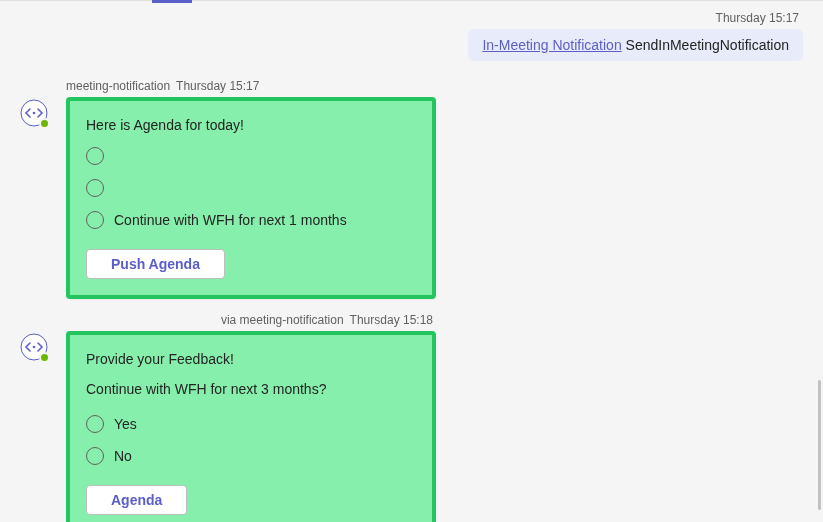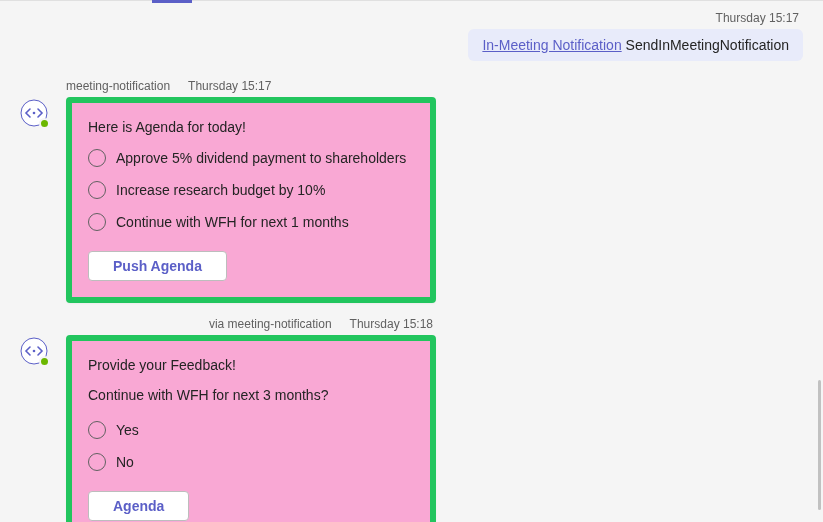--- a/index.html
+++ b/index.html
@@ -49,21 +49,21 @@
     .bot-group {
       position: relative;
       margin-left: 46px;
       margin-bottom: 14px;
     }
     .bot-header {
       font-size: 12px;
       color: #616161;
       margin-bottom: 4px;
       display: flex;
-      gap: 18px;
+      gap: 6px;
     }
     .bot-header.right { justify-content: flex-end; padding-right: 370px; }
     .bot-icon {
       position: absolute;
       left: -46px;
       top: 20px;
       width: 28px;
       height: 28px;
     }
     .bot-avatar-svg {
@@ -72,22 +72,22 @@
     }
     .presence-dot {
       position: absolute;
       right: -2px; bottom: -2px;
       width: 11px; height: 11px;
       border-radius: 50%;
       background: #6bb700;
       border: 2px solid #f5f5f5;
     }
     .card {
-      background: #f9a8d4;
-      border: 6px solid #22c55e;
+      background: #86efac;
+      border: 4px solid #22c55e;
       border-radius: 4px;
       padding: 16px 16px;
       width: 370px;
       box-shadow: 0 1px 2px rgba(0,0,0,0.04);
     }
     .card-title {
       font-size: 14px;
       margin-bottom: 14px;
     }
     .card-subtitle {
@@ -158,25 +158,23 @@
         <path d="M 10 10 L 6 14 L 10 18" stroke="#5b5fc7" stroke-width="1.6" fill="none" stroke-linecap="round"></path>
         <path d="M 18 10 L 22 14 L 18 18" stroke="#5b5fc7" stroke-width="1.6" fill="none" stroke-linecap="round"></path>
         <circle cx="14" cy="14" r="1.3" fill="#5b5fc7"></circle>
       </svg>
       <div class="presence-dot"></div>
     </div>
     <div class="card">
       <div class="card-title">Here is Agenda for today!</div>
       <div class="radio-row">
         <div class="radio-circle"></div>
-        <span class="radio-label">Approve 5% dividend payment to shareholders</span>
-      </div>
-      <div class="radio-row">
-        <div class="radio-circle"></div>
-        <span class="radio-label">Increase research budget by 10%</span>
+      </div>
+      <div class="radio-row">
+        <div class="radio-circle"></div>
       </div>
       <div class="radio-row">
         <div class="radio-circle"></div>
         <span class="radio-label">Continue with WFH for next 1 months</span>
       </div>
       <button class="card-btn">Push Agenda</button>
     </div>
   </div>
 
   <div class="bot-group">

